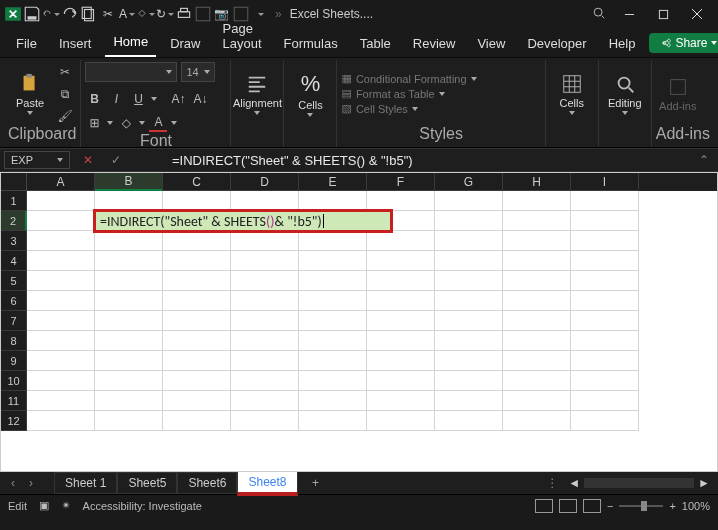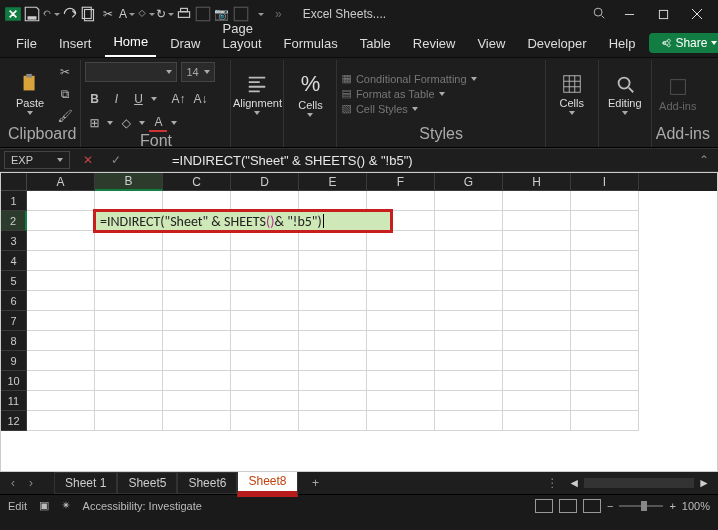--- a/index.html
+++ b/index.html
@@ -68,21 +68,21 @@
   
   .hl{position:absolute;border:3px solid #c91e1e;background:#cfe8b7;height:24px;display:flex;align-items:center;padding:0 4px;font-size:14px;color:#222;font-family:Calibri,Arial,sans-serif;}
   .hl .name{color:#222;}
   .hl .paren{color:#b52e96;}
   .hl .caretline{border-left:1px solid #000;height:14px;margin-left:1px;}
 
   
   .sheettabs{height:22px;background:#1e1e1e;display:flex;align-items:center;padding:0 4px;gap:0;}
   .tabnav{width:18px;color:#888;text-align:center;}
   .sheettab{padding:3px 10px;color:#ccc;font-size:12px;border:1px solid #333;background:#1e1e1e;}
-  .sheettab.active{background:#fff;color:#c2410c;border-bottom:6px solid #b91c1c;}
+  .sheettab.active{background:#fff;color:#3b82f6;border-bottom:4px solid #b91c1c;}
   .addsheet{width:20px;text-align:center;color:#aaa;margin-left:8px;}
   .sheetsep{flex:1;}
   .scrollbar-h{display:flex;align-items:center;gap:4px;margin-right:4px;}
 
   
   .status{height:22px;background:#1a1a1a;display:flex;align-items:center;padding:0 8px;gap:12px;color:#bbb;font-size:11px;border-top:1px solid #000;}
   .status .right{margin-left:auto;display:flex;align-items:center;gap:6px;}
   .viewico{width:18px;height:14px;border:1px solid #999;display:flex;}
   .zoomslider{width:44px;height:2px;background:#555;position:relative;}
   .zoomslider .th{width:6px;height:10px;background:#888;position:absolute;left:50%;top:-4px;}
@@ -143,21 +143,21 @@
       </span>
     <span class="ico" style="color:#555">📷</span>
     <span class="ico" style="color:#555">
         <svg viewBox="0 0 16 16">
           <rect x="2" y="2" width="12" height="12" stroke="#555" fill="none"></rect>
         </svg>
       </span>
     <span class="ico drop"></span>
   </div>
   <span class="sep">»</span>
-  <span class="titletext" style="flex:0 0 auto;margin-left:15px;">Excel Sheets....</span>
+  <span class="titletext" style="flex:0 0 auto;margin-left:2px;">Excel Sheets....</span>
   <span style="flex:1"></span>
   <span class="search-ico"><svg width="14" height="14" viewBox="0 0 16 16">
         <circle cx="7" cy="7" r="4.5" stroke="#ccc" fill="none"></circle>
         <path d="M11 11l3 3" stroke="#ccc"></path>
       </svg></span>
   <div class="winbtns">
     <div class="winbtn">
         <svg viewBox="0 0 12 12">
           <path d="M1 6h10" stroke="#e0e0e0"></path>
         </svg>

